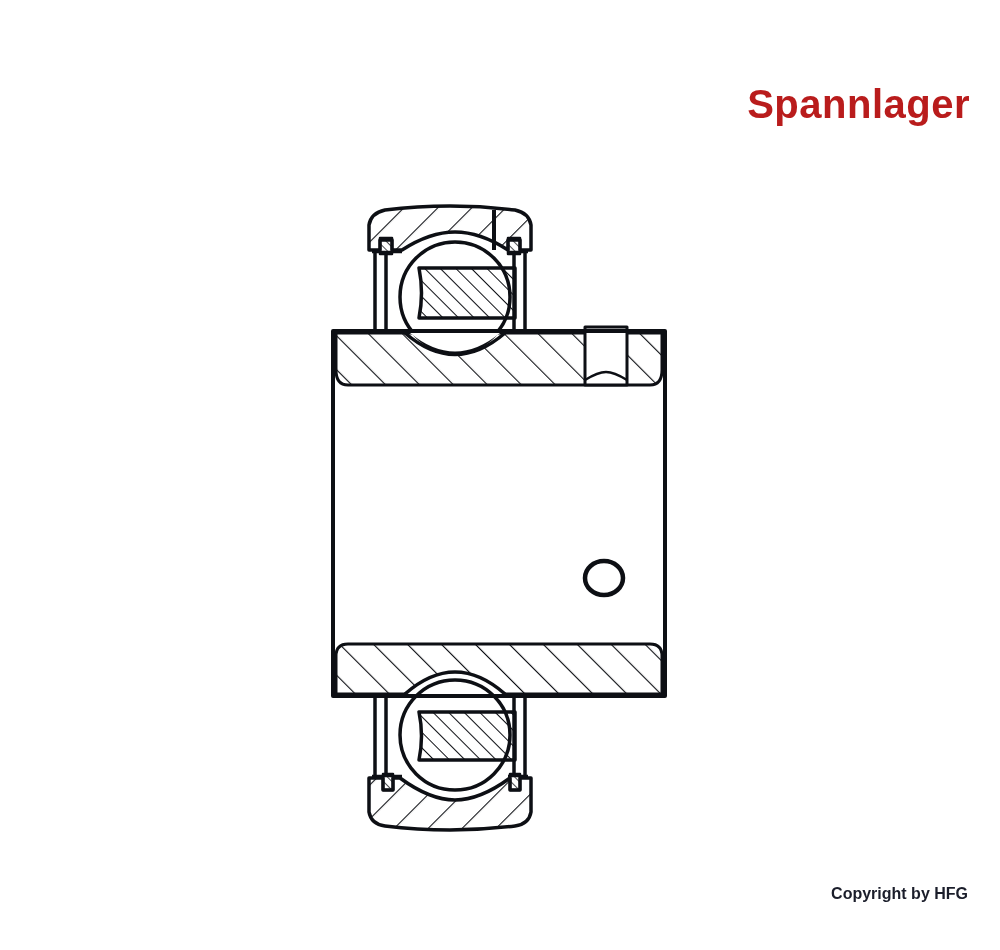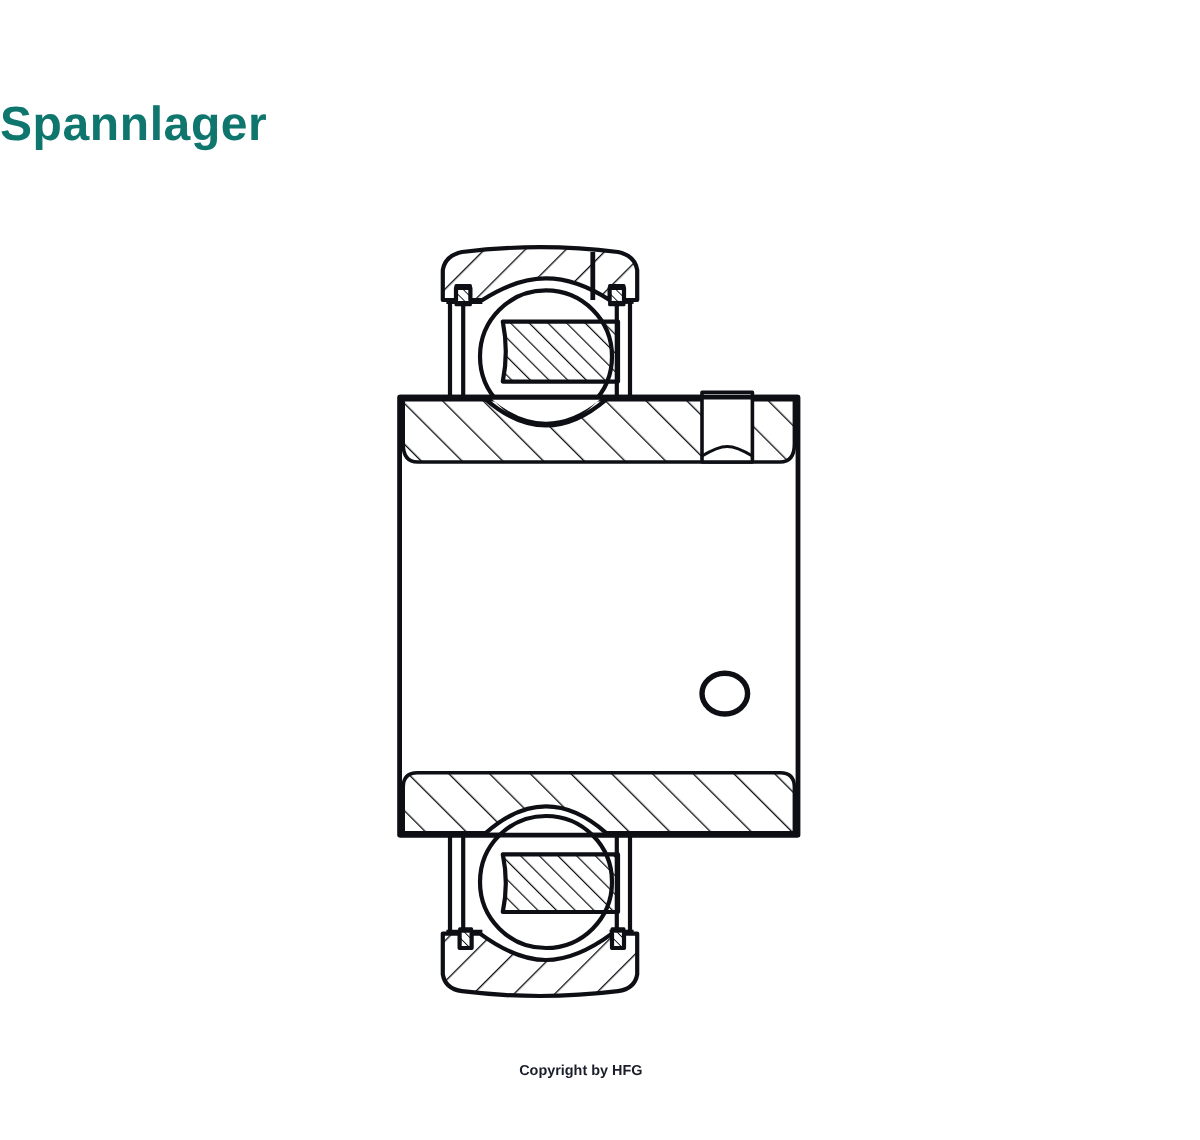--- a/index.html
+++ b/index.html
@@ -1,24 +1,24 @@
 <!DOCTYPE html>
 <html><head>
   <meta charset="utf-8">
   <style>
     html, body { margin: 0; padding: 0; background: #ffffff; }
     body { width: 1000px; height: 950px; position: relative; overflow: hidden; }
     .title {
-      position: absolute; left: 0; top: 82px; width: 970px; text-align: left;
+      position: absolute; left: 0; top: 82px; width: 970px; text-align: right;
       font-family: "Liberation Sans", sans-serif; font-weight: bold; font-size: 40px;
-      color: #0f766e; letter-spacing: 0.5px;
+      color: #b91c1c; letter-spacing: 0.5px;
     }
     .copyright {
-      position: absolute; left: 0; top: 885px; width: 968px; text-align: center;
-      font-family: "Liberation Sans", sans-serif; font-weight: bold; font-size: 12px;
+      position: absolute; left: 0; top: 885px; width: 968px; text-align: right;
+      font-family: "Liberation Sans", sans-serif; font-weight: bold; font-size: 16px;
       color: #1a1d2a;
     }
     svg.drawing { position: absolute; left: 0; top: 0; }
   </style>
 </head>
 <body>
 
 <div class="title">Spannlager</div>
 
 <svg class="drawing" width="1000" height="950" viewBox="0 0 1000 950" xmlns="http://www.w3.org/2000/svg">

